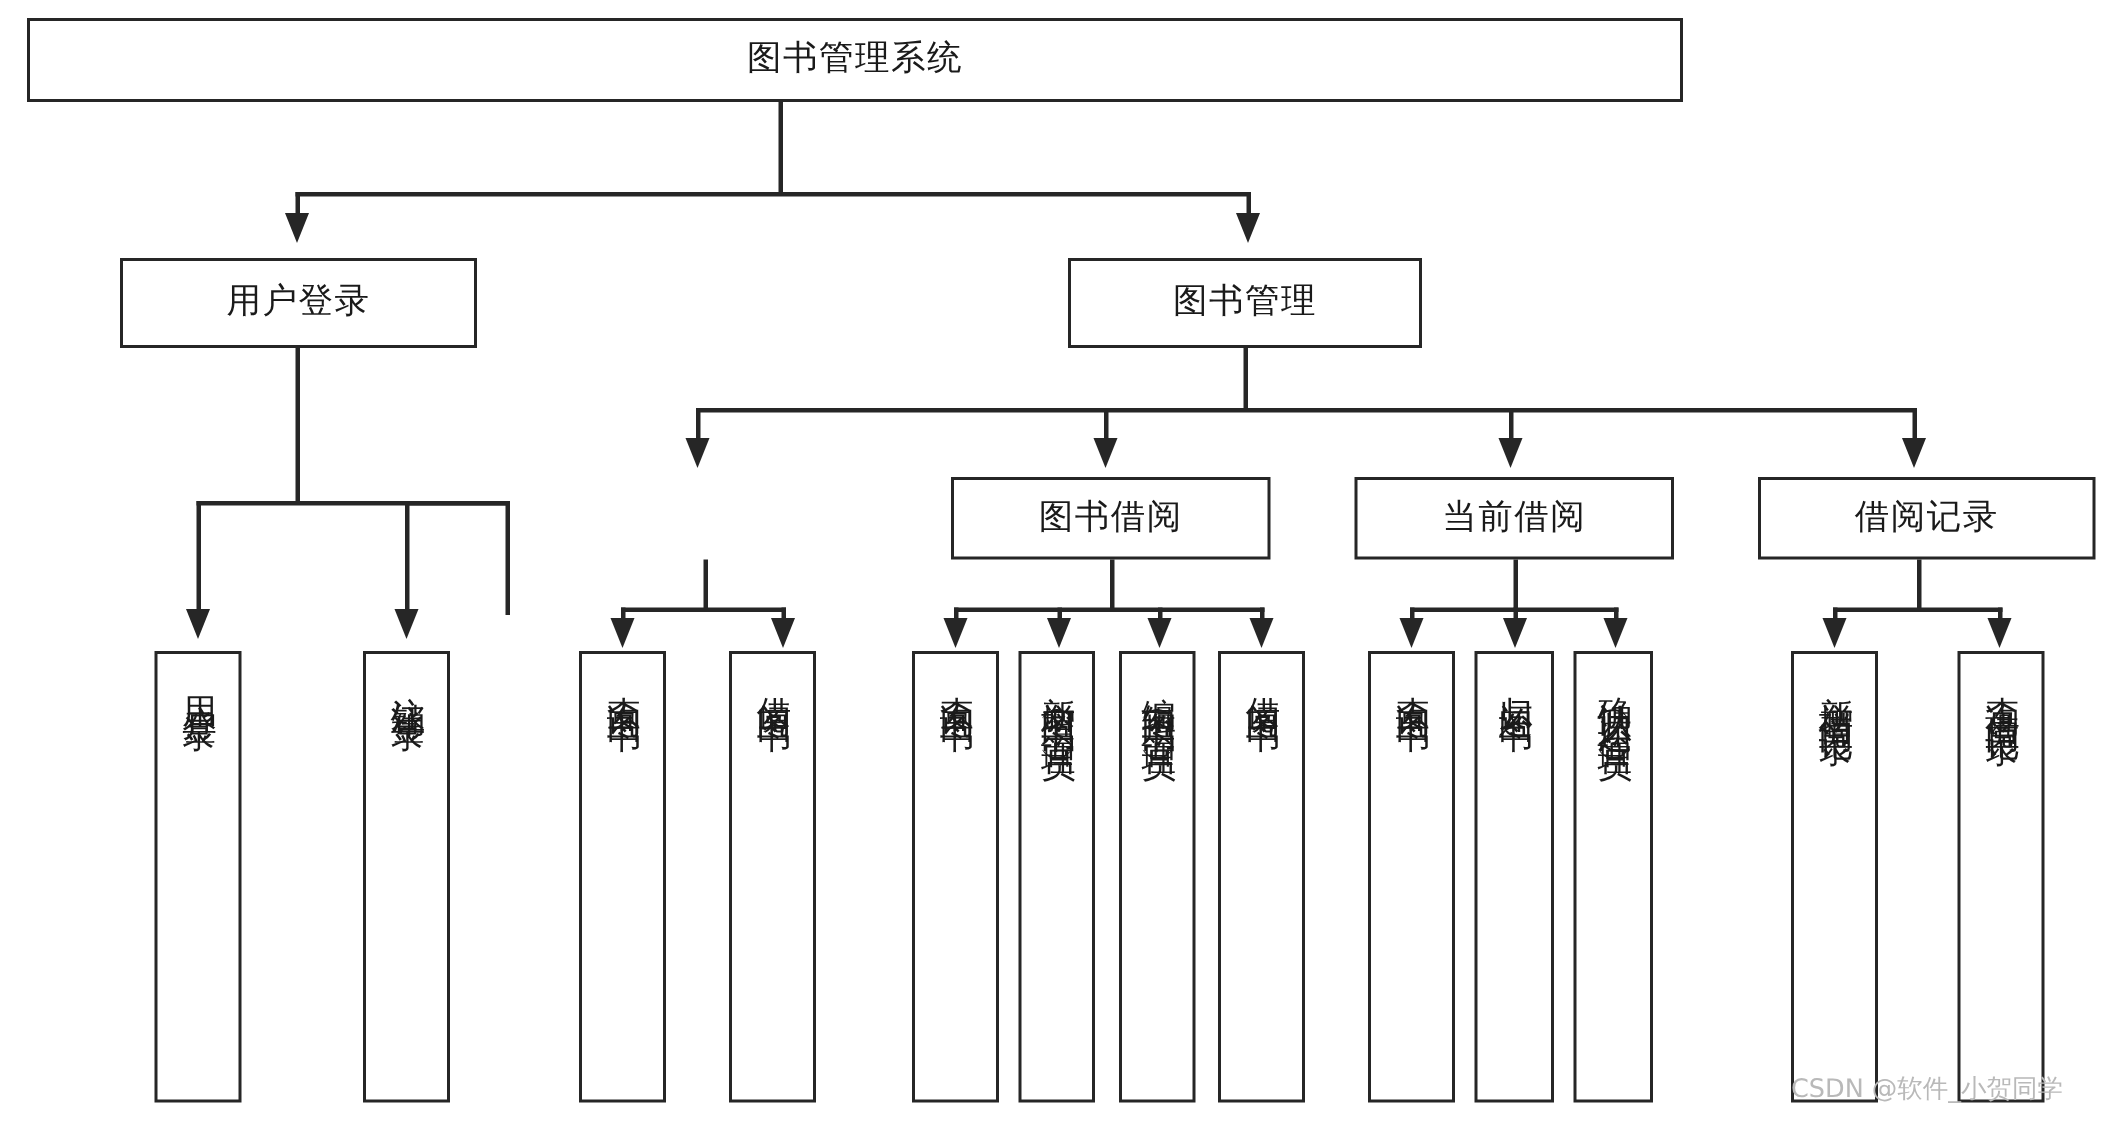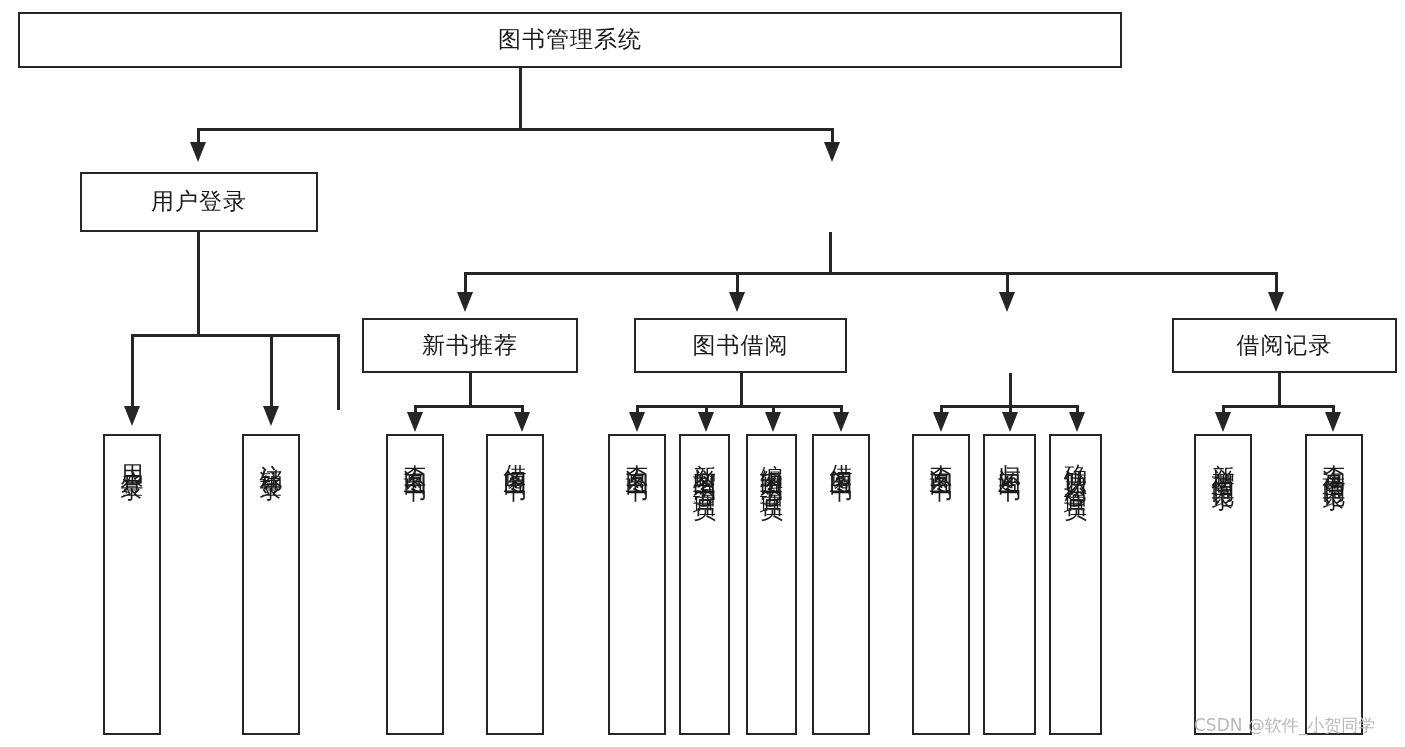--- a/index.html
+++ b/index.html
@@ -90,20 +90,23 @@
 
   <div class="ln vln" style="left:197px;top:128px;height:18px;"></div>
   <div class="arrow" style="left:190px;top:142px;"></div>
   <div class="ln vln" style="left:831px;top:128px;height:18px;"></div>
   <div class="arrow" style="left:824px;top:142px;"></div>
 
   <div class="node h" style="left:80px;top:172px;width:238px;height:60px;">
     <span class="label">用户登录</span>
   </div>
 
+  <div class="node h" style="left:712px;top:172px;width:236px;height:60px;">
+    <span class="label">图书管理</span>
+  </div>
 
   <div class="ln vln" style="left:197px;top:232px;height:104px;"></div>
   <div class="ln hln" style="left:131px;top:334px;width:209px;"></div>
   <div class="ln vln" style="left:131px;top:334px;height:76px;"></div>
   <div class="arrow" style="left:124px;top:406px;"></div>
   <div class="ln vln" style="left:337px;top:334px;height:76px;"></div>
   <div class="arrow" style="left:263px;top:406px;"></div>
   <div class="ln hln" style="left:270px;top:334px;width:70px;"></div>
   <div class="ln vln" style="left:270px;top:334px;height:76px;"></div>
 
@@ -111,25 +114,25 @@
   <div class="ln hln" style="left:464px;top:272px;width:814px;"></div>
   <div class="ln vln" style="left:464px;top:272px;height:24px;"></div>
   <div class="arrow" style="left:457px;top:292px;"></div>
   <div class="ln vln" style="left:736px;top:272px;height:24px;"></div>
   <div class="arrow" style="left:729px;top:292px;"></div>
   <div class="ln vln" style="left:1006px;top:272px;height:24px;"></div>
   <div class="arrow" style="left:999px;top:292px;"></div>
   <div class="ln vln" style="left:1275px;top:272px;height:24px;"></div>
   <div class="arrow" style="left:1268px;top:292px;"></div>
 
-  <div class="node h" style="left:362px;top:318px;width:216px;height:55px;">
-    <span class="label">新书推荐</span>
-  </div>
   <div class="node h" style="left:634px;top:318px;width:213px;height:55px;">
     <span class="label">图书借阅</span>
+  </div>
+  <div class="node h" style="left:903px;top:318px;width:213px;height:55px;">
+    <span class="label">当前借阅</span>
   </div>
   <div class="node h" style="left:1172px;top:318px;width:225px;height:55px;">
     <span class="label">借阅记录</span>
   </div>
 
   <div class="ln vln" style="left:469px;top:373px;height:34px;"></div>
   <div class="ln hln" style="left:414px;top:405px;width:110px;"></div>
   <div class="ln vln" style="left:414px;top:405px;height:10px;"></div>
   <div class="arrow" style="left:407px;top:412px;"></div>
   <div class="ln vln" style="left:521px;top:405px;height:10px;"></div>

